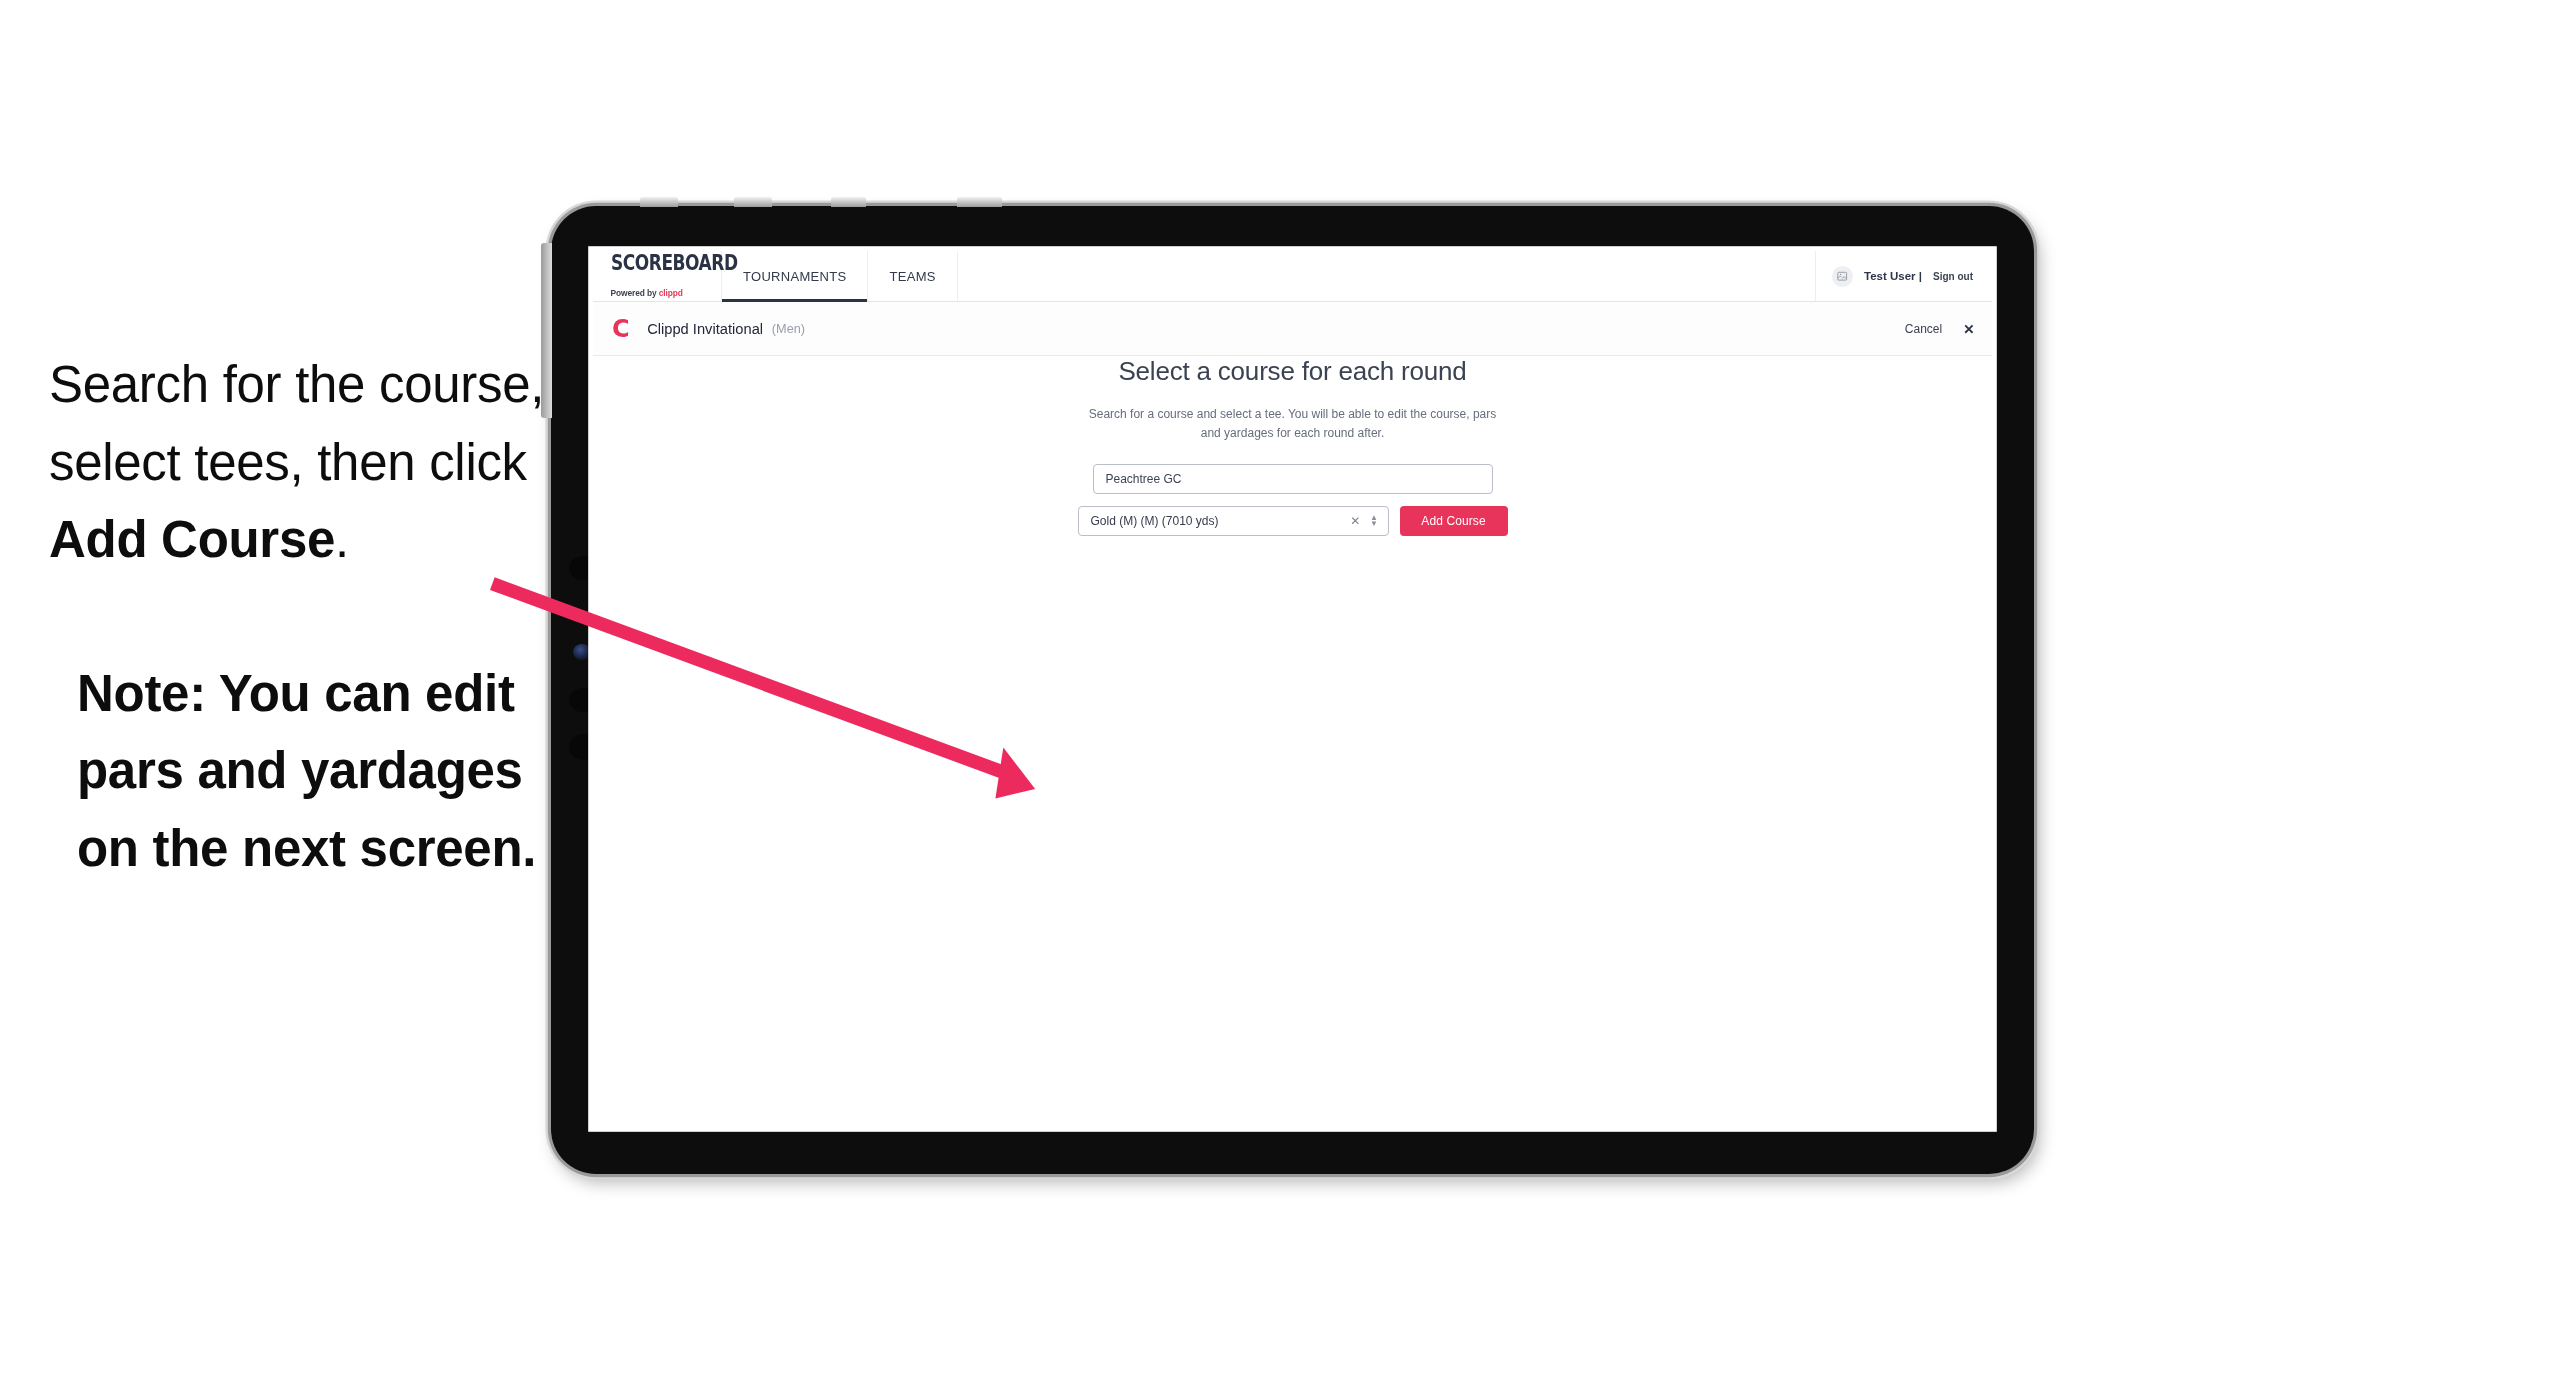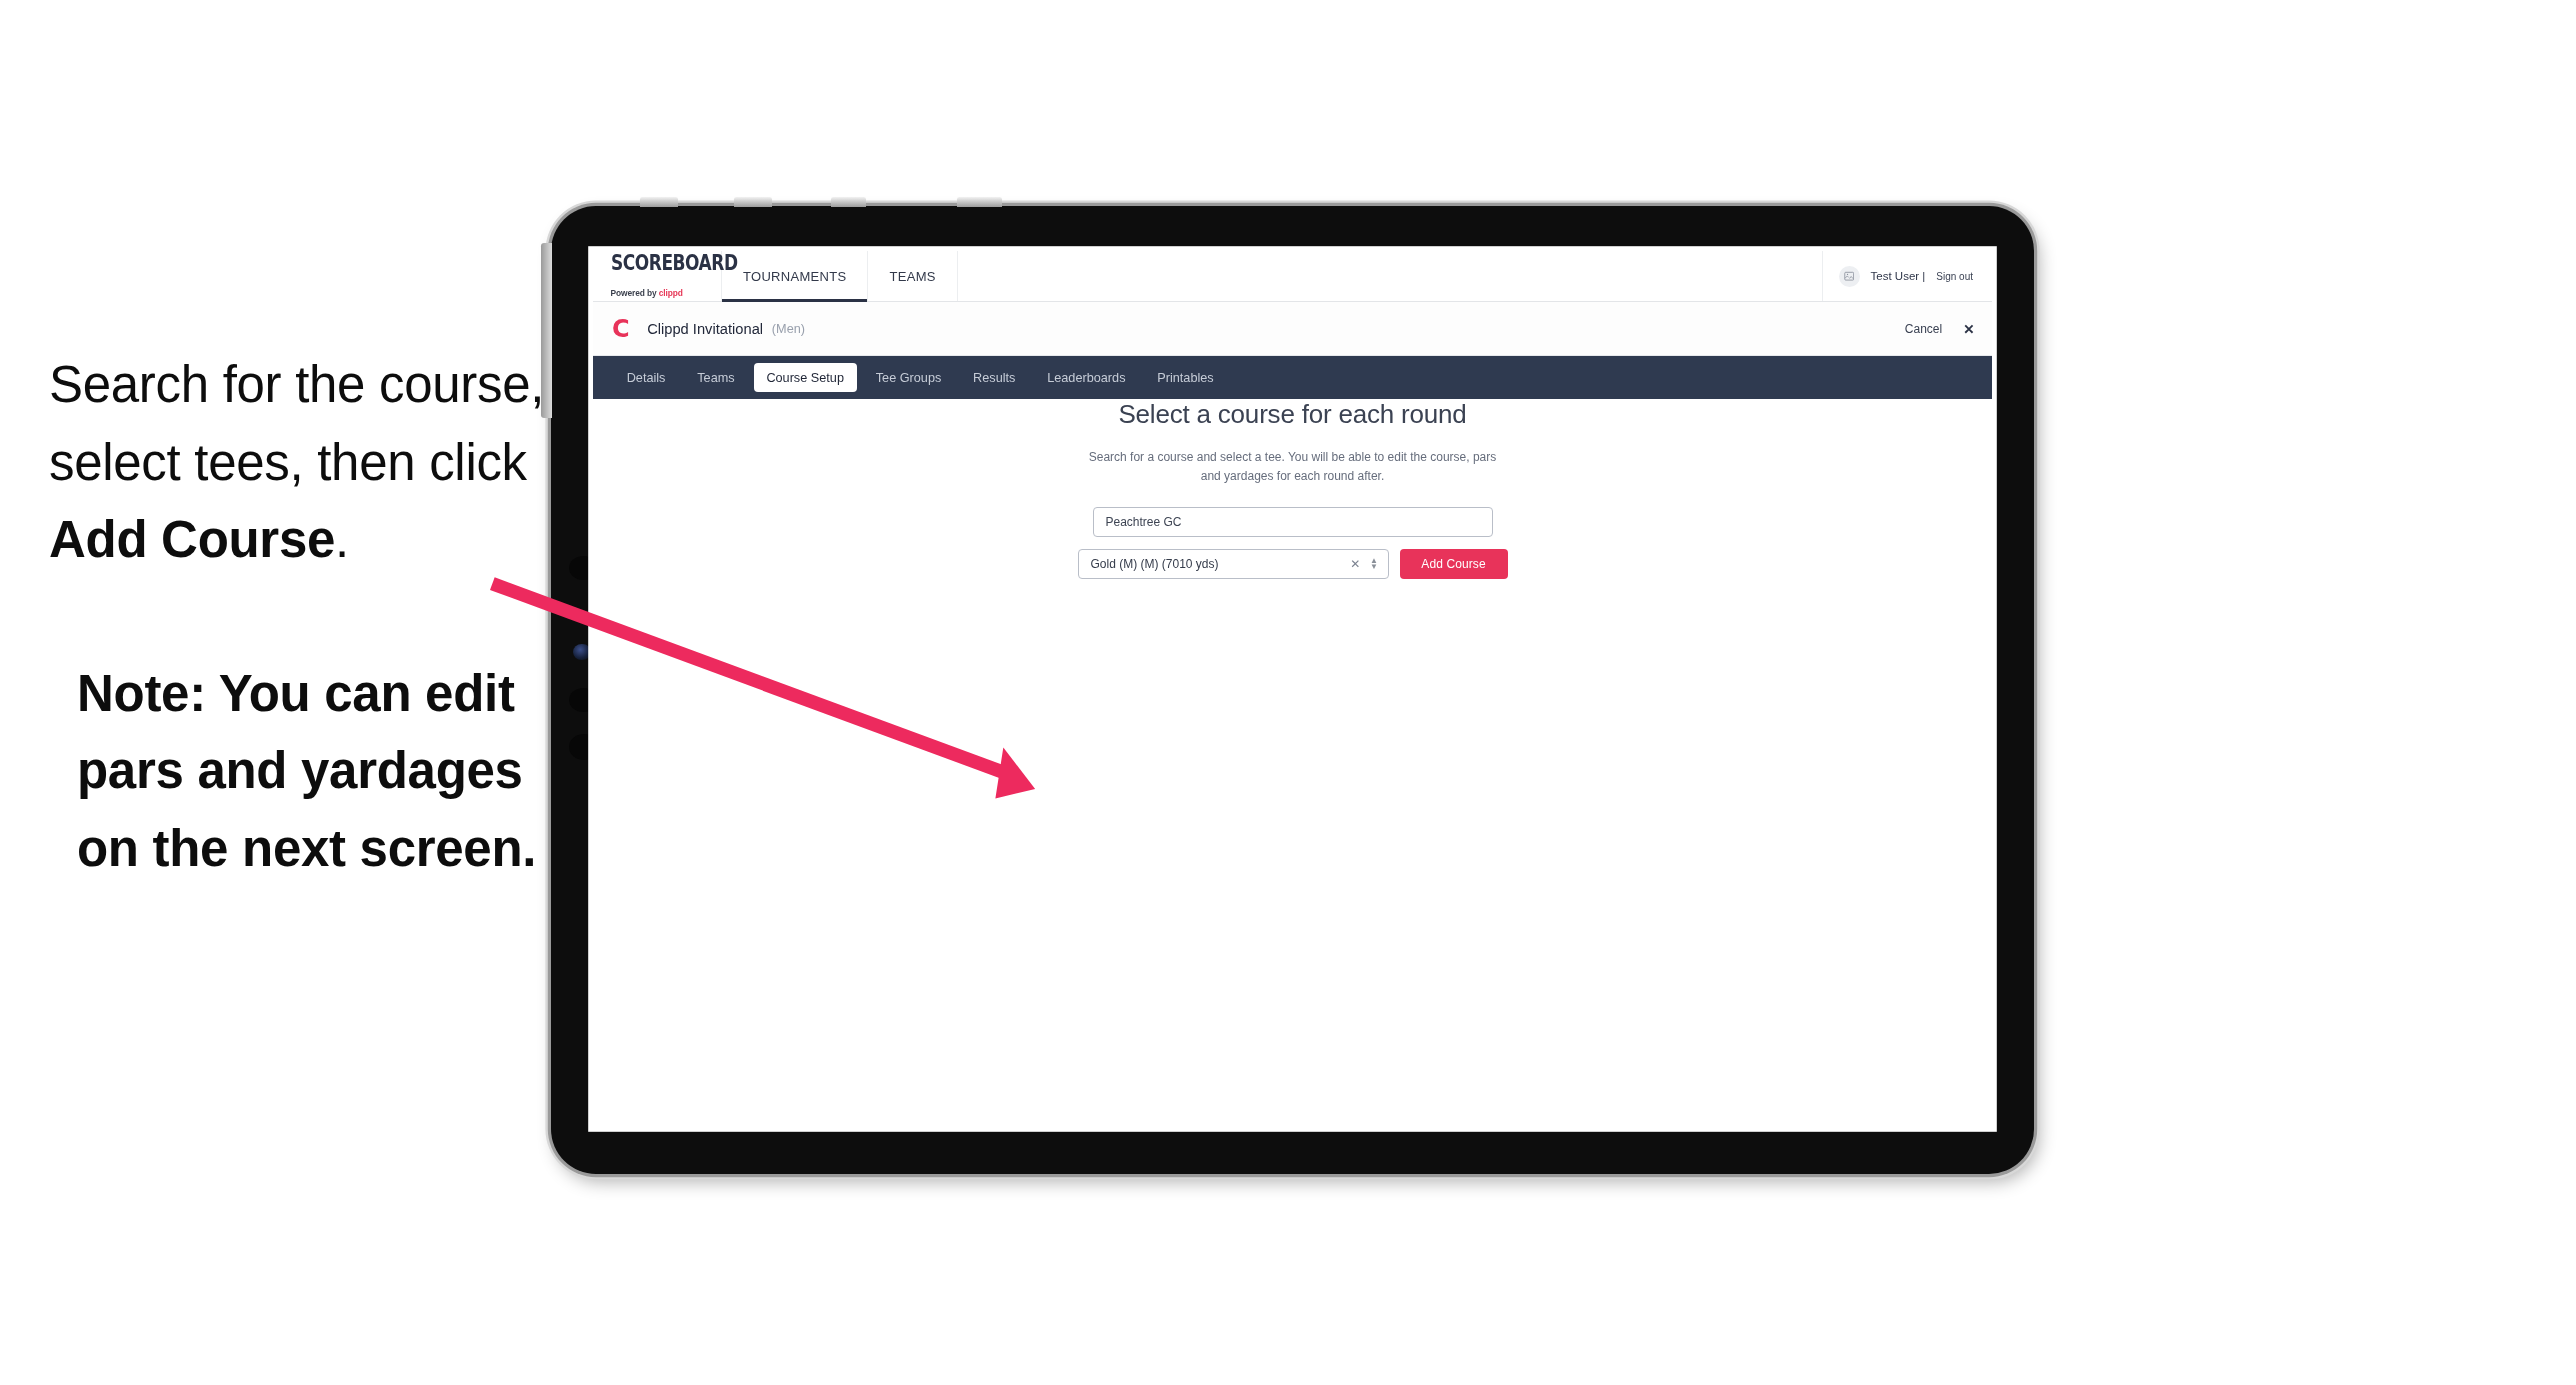--- a/index.html
+++ b/index.html
@@ -150,20 +150,21 @@
     height: 2.4px;
     background: #2b3245;
   }
   .nav-spacer { flex: 1; border-right: 0.8px solid #eceef0; }
 
   .nav-user {
     display: flex;
     align-items: center;
     gap: 11px;
     padding: 0 19px 0 16px;
+    font-weight: bold;
   }
   .avatar {
     width: 21px; height: 21px;
     border-radius: 50%;
     background: #edeff2;
     display: flex; align-items: center; justify-content: center;
   }
   .user-name { font-size: 11.5px; color: #2f3649; }
   .sign-out { font-size: 10px; color: #3c4354; cursor: pointer; }
 
@@ -358,29 +359,20 @@
         <div class="c-mark">C</div>
         <div class="t-name">Clippd Invitational</div>
         <div class="t-gender">(Men)</div>
         <div class="title-spacer"></div>
         <div class="cancel-btn">
           <span>Cancel</span>
           <span class="x-glyph">✕</span>
         </div>
       </div>
 
-      <div class="subtabs">
-        <div class="subtab">Details</div>
-        <div class="subtab">Teams</div>
-        <div class="subtab active">Course Setup</div>
-        <div class="subtab">Tee Groups</div>
-        <div class="subtab">Results</div>
-        <div class="subtab">Leaderboards</div>
-        <div class="subtab">Printables</div>
-      </div>
 
       <div class="content">
         <div class="panel-title">Select a course for each round</div>
         <div class="panel-sub">Search for a course and select a tee. You will be able to edit the course, pars and yardages for each round after.</div>
 
         <div class="search-input">
           <span placeholder="Search for a course">Peachtree GC</span>
         </div>
 
         <div class="tee-row">

